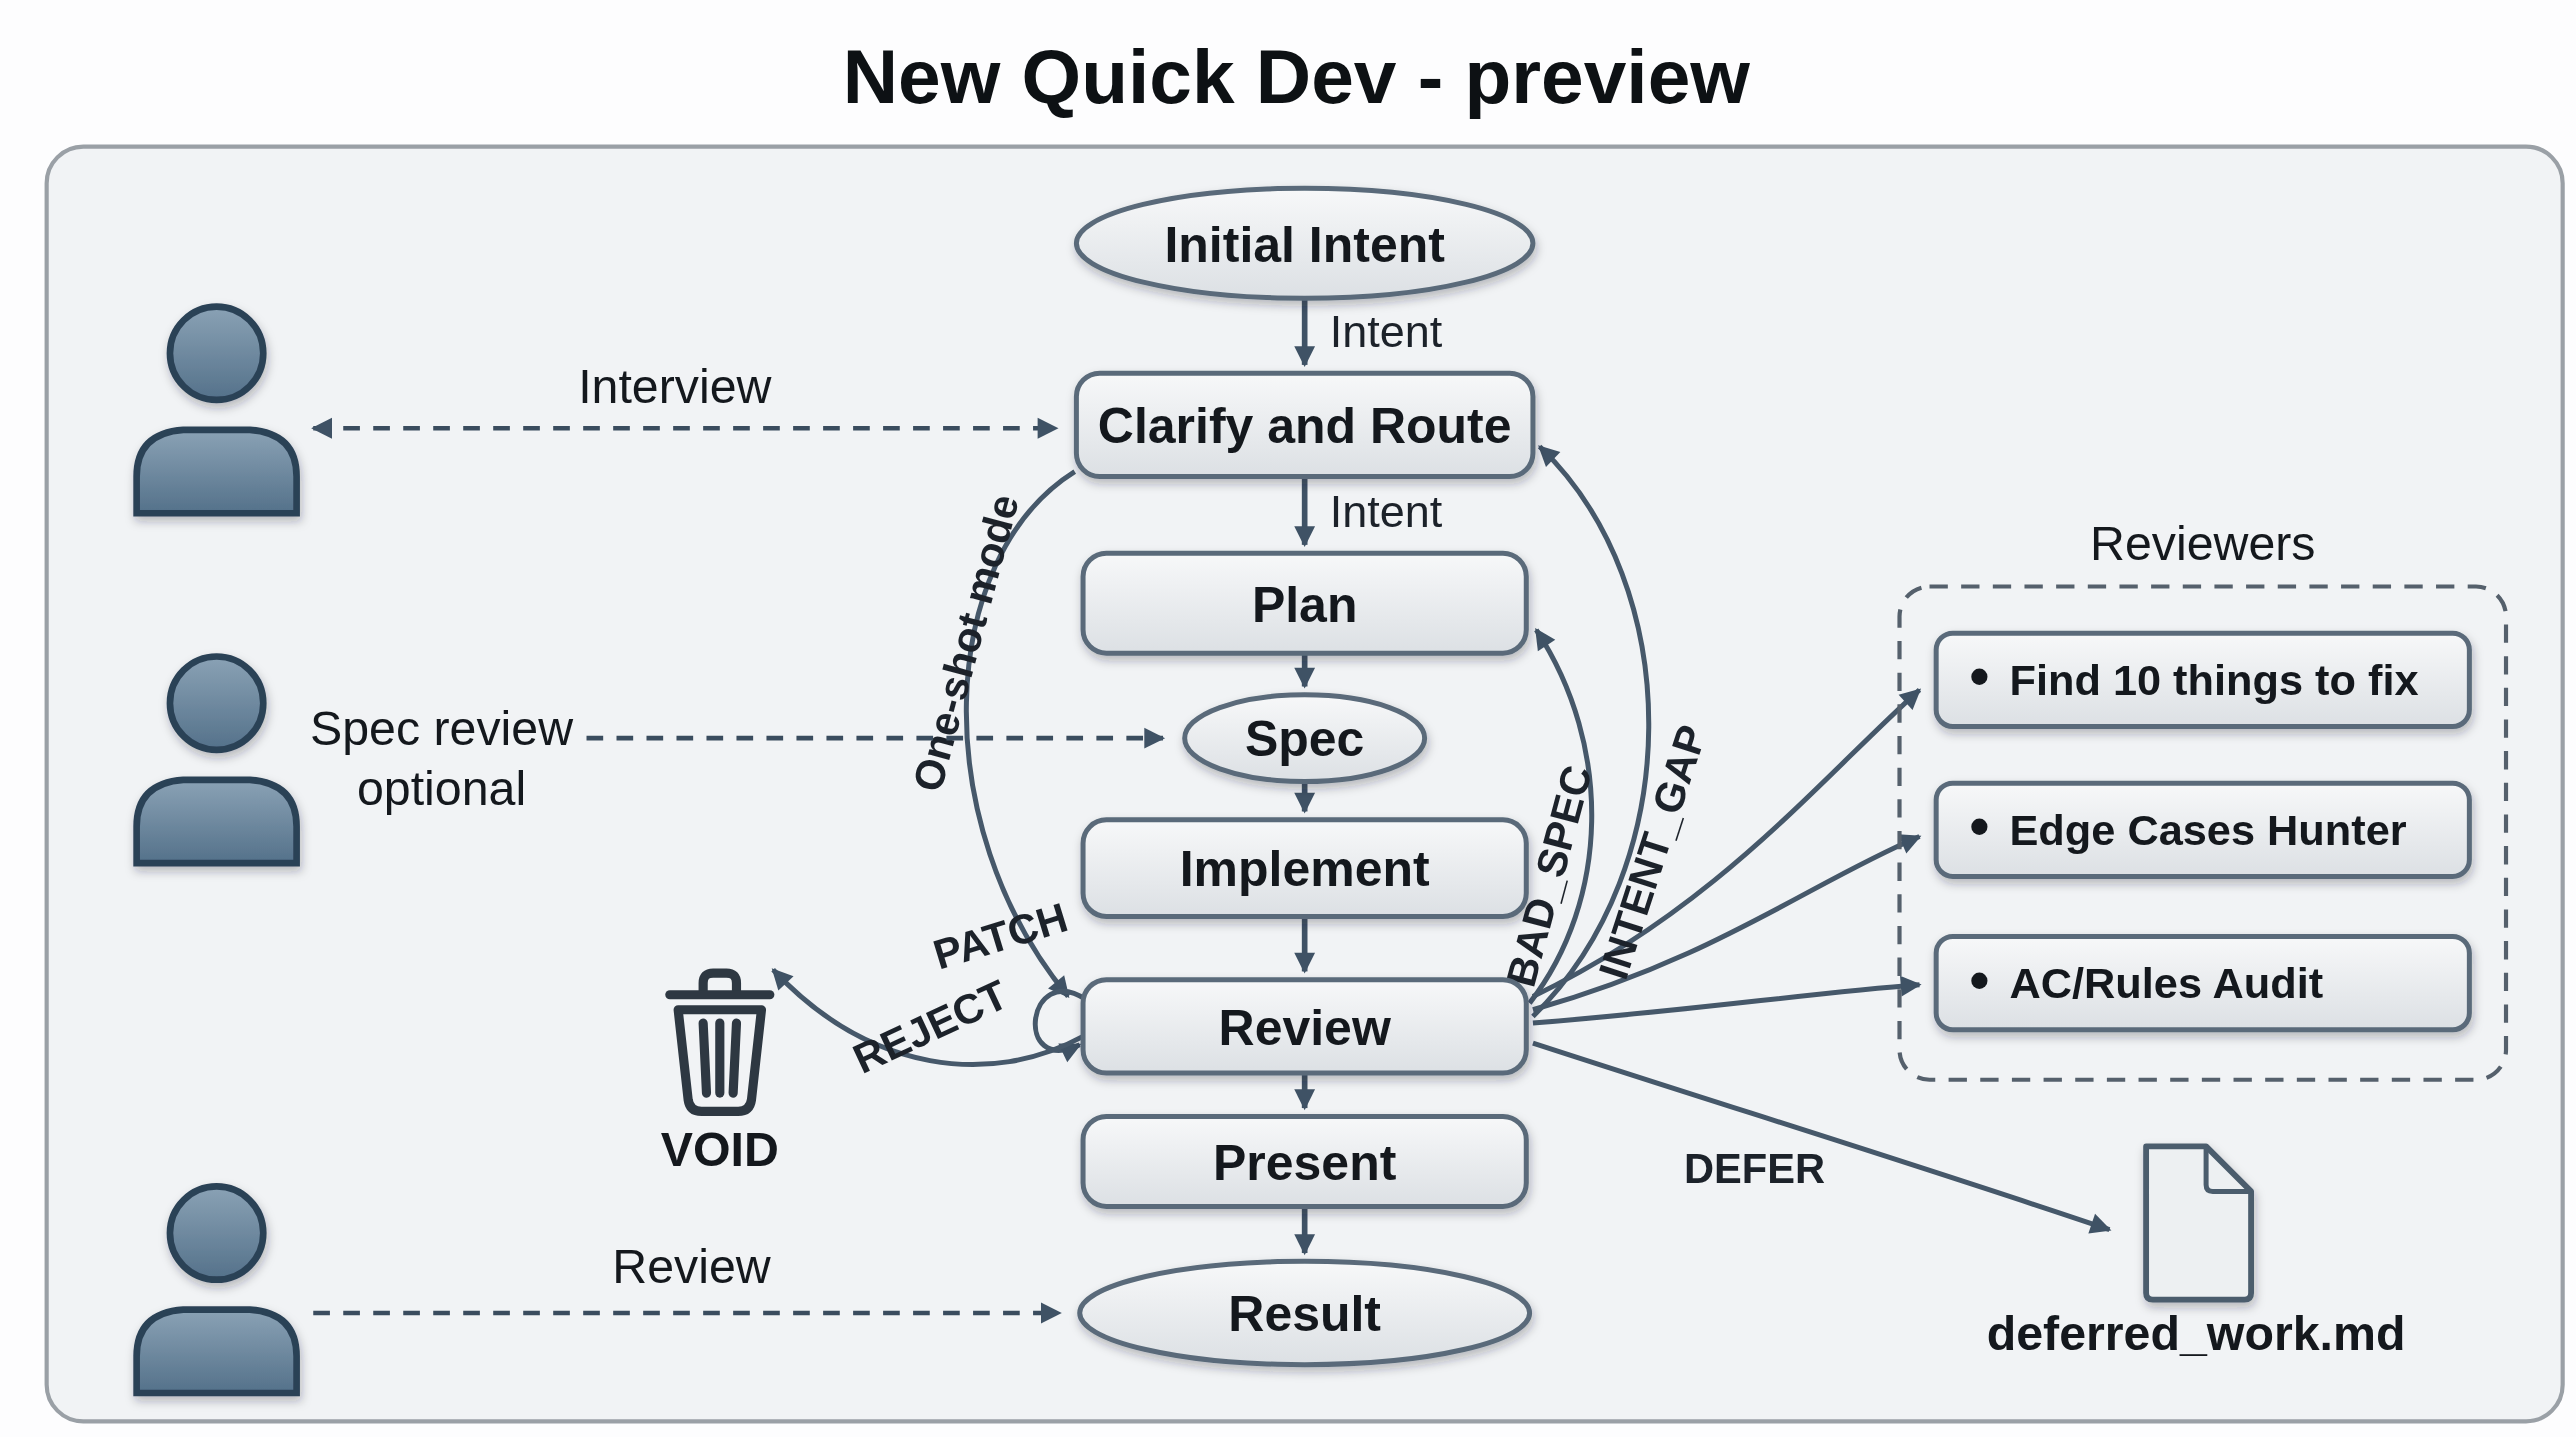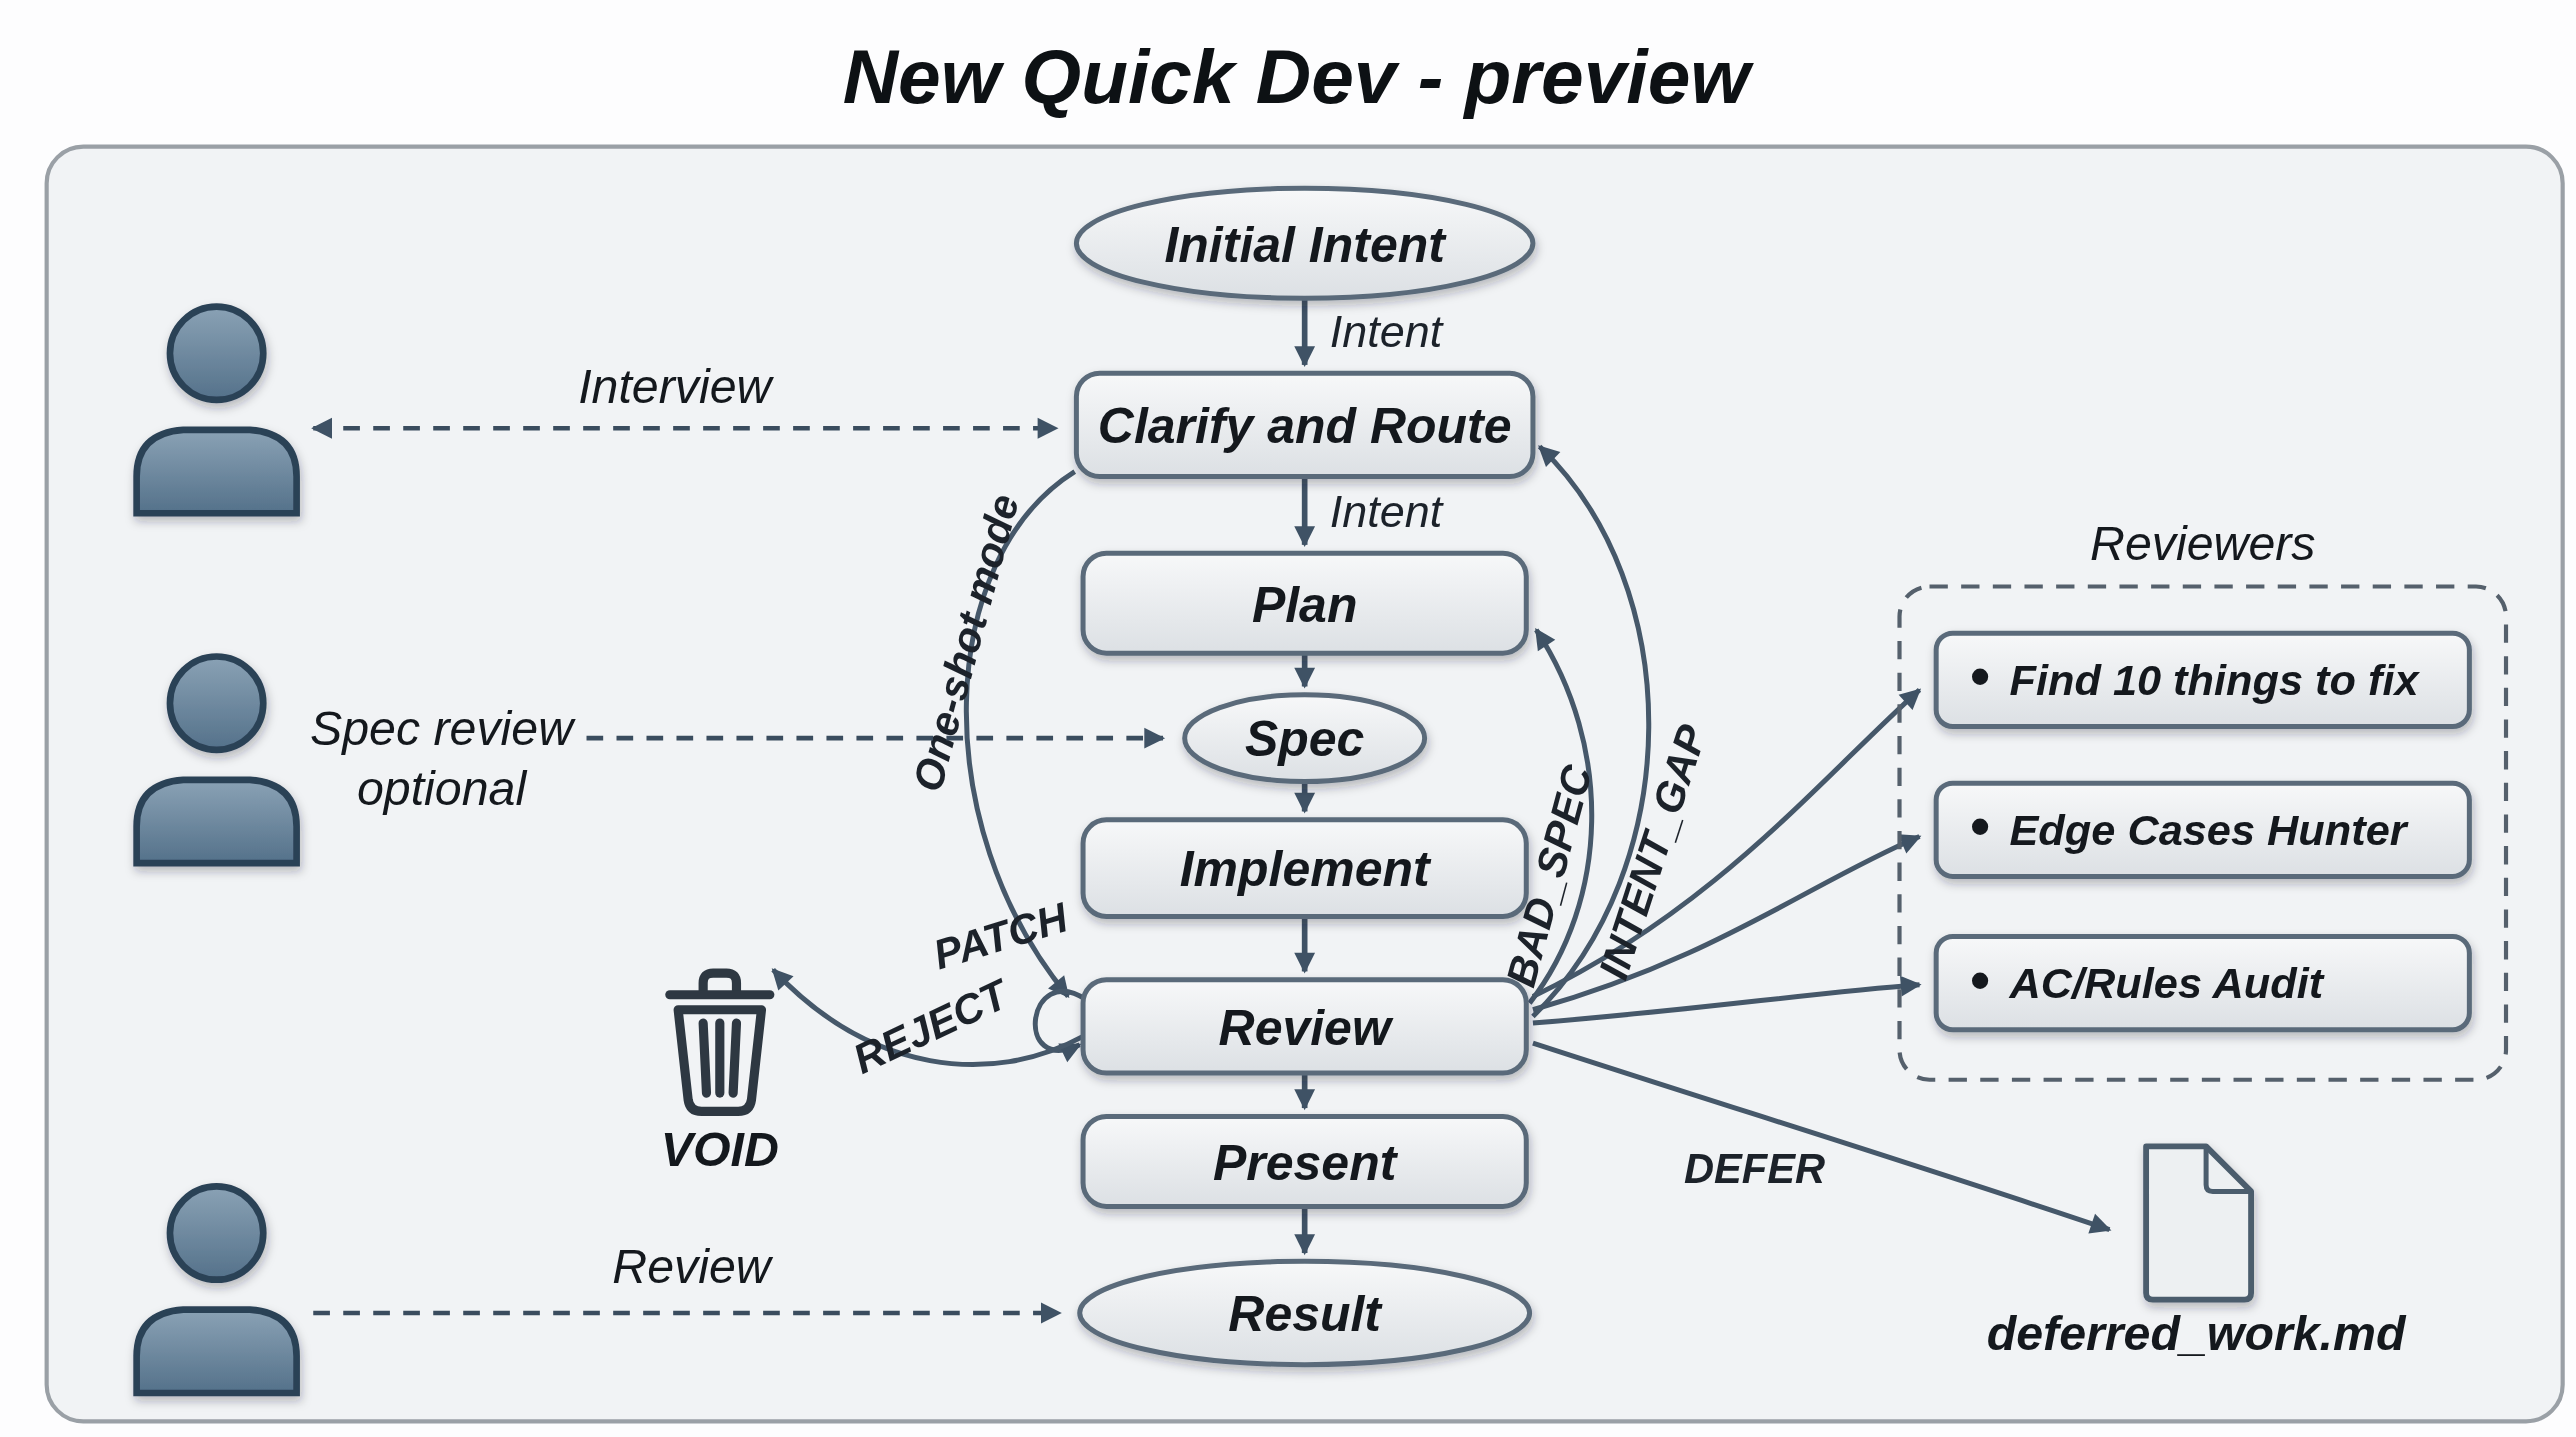--- a/index.html
+++ b/index.html
@@ -2,21 +2,20 @@
 <html style="font-size:15px"><head>
 <meta charset="utf-8">
 <style>
   html, body { margin: 0; padding: 0; background: #fdfdfe; }
   .stage {
     position: relative;
     width: 2576px;
     height: 1438px;
     background: #fdfdfe;
     font-family: "Liberation Sans", "DejaVu Sans", sans-serif;
-    font-style: italic;
   }
   svg { display: block; }
   text {
     font-family: "Liberation Sans", "DejaVu Sans", sans-serif;
     fill: #14181d;
   }
   .title-text   { font-size: 46px; font-weight: bold; fill: #0d1114; }
   .node-label   { font-size: 30px; font-weight: 600; }
   .edge-label   { font-size: 27px; font-weight: 500; fill: #1c222a; }
   .edge-label-caps { font-size: 25px; font-weight: 600; fill: #1c222a; }

